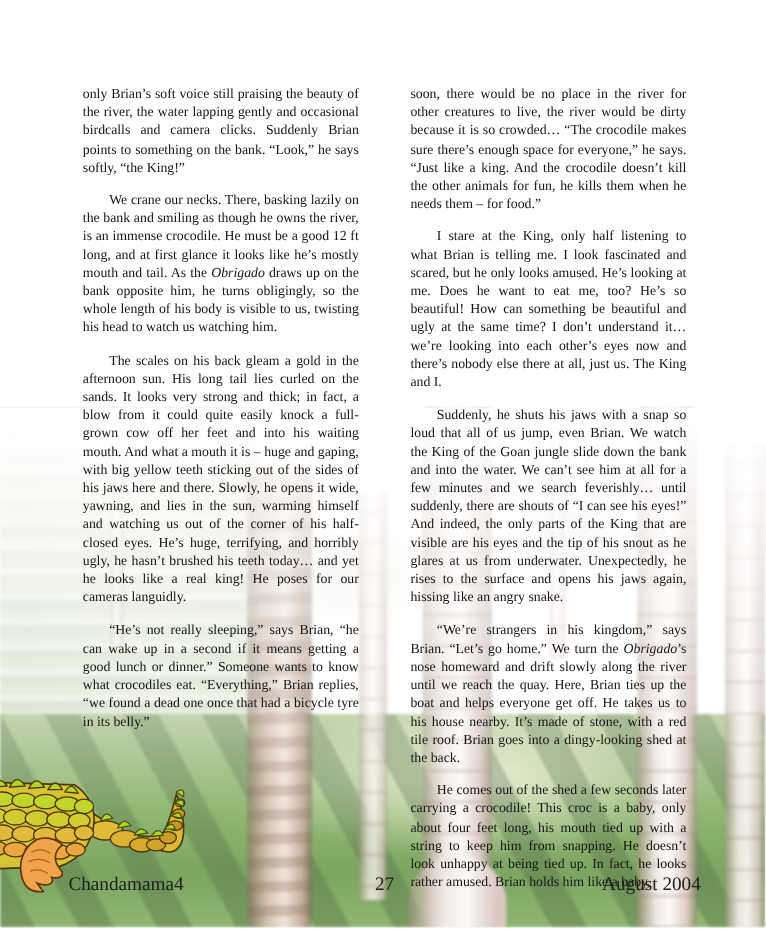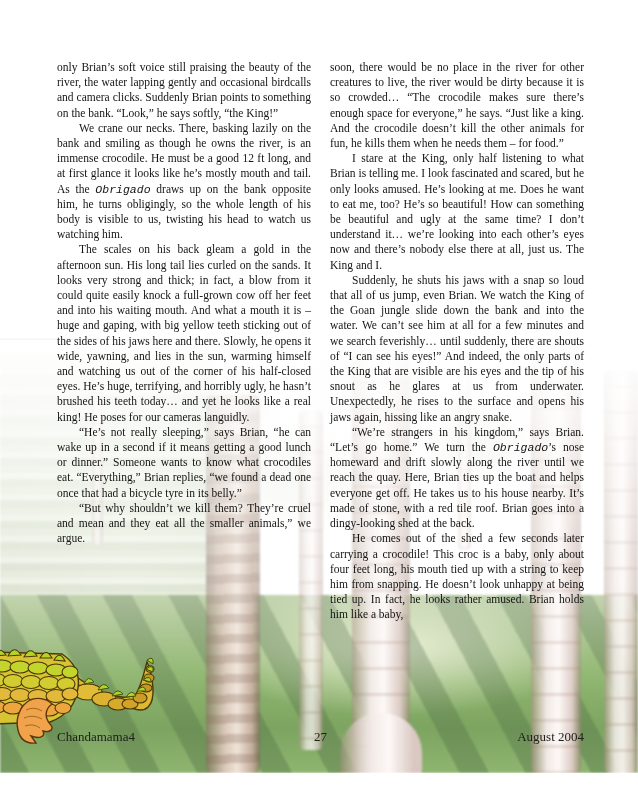--- a/index.html
+++ b/index.html
@@ -44,28 +44,28 @@
   .trunk-6{left:92px;top:15px;width:11px;height:190px;opacity:.6;}
   .trunk-7{left:458px;top:10px;width:13px;height:200px;opacity:.55;}
   
   .bg-fade{position:absolute;left:0;top:340px;width:638px;height:433px;
     background:linear-gradient(180deg,#ffffff 0%, rgba(255,255,255,.88) 12%, rgba(255,255,255,.66) 30%, rgba(255,255,255,.42) 48%, rgba(255,255,255,.22) 66%, rgba(255,255,255,.10) 82%, rgba(255,255,255,.06) 100%);}
   .bg-bottom-margin{position:absolute;left:0;top:773px;width:638px;height:12px;background:#fff;}
 
   
   .columns{position:absolute;left:57px;top:60px;width:527px;display:flex;gap:19px;z-index:3;}
   .col{width:254px;}
-  .col p{margin:0;text-align:justify;font-size:11.5px;line-height:15.2px;color:#141414;
+  .col p{margin:12px;text-align:justify;font-size:11.5px;line-height:15.2px;color:#141414;
     text-rendering:optimizeLegibility;}
   .col p.indent{text-indent:22px;}
-  .col p .italic{font-style:italic;font-family:Liberation Mono, monospace;}
+  .col p .italic{font-style:italic;}
 
   
   .footer{position:absolute;left:57px;top:729px;width:527px;display:flex;align-items:baseline;z-index:3;
-    font-size:13px;color:#20201a;}
+    font-size:16px;color:#20201a;}
   .footer .f-left{flex:1;text-align:left;}
   .footer .f-center{flex:0 0 auto;text-align:right;}
   .footer .f-right{flex:1;text-align:right;}
 
   
   .croc{position:absolute;left:0;top:644px;width:170px;height:110px;z-index:2;}
 </style>
 </head>
 <body>
 
@@ -85,21 +85,20 @@
   </div>
   <div class="bg-fade"></div>
   <div class="bg-bottom-margin"></div>
 
   <div class="columns">
     <div class="col">
         <p><span>only Brian’s soft voice still praising the beauty of the river, the water lapping gently and occasional birdcalls and camera clicks. Suddenly Brian points to something on the bank. “Look,” he says softly, “the King!”</span></p>
         <p class="indent"><span>We crane our necks. There, basking lazily on the bank and smiling as though he owns the river, is an immense crocodile. He must be a good 12 ft long, and at first glance it looks like he’s mostly mouth and tail. As the </span><span class="italic">Obrigado</span><span> draws up on the bank opposite him, he turns obligingly, so the whole length of his body is visible to us, twisting his head to watch us watching him.</span></p>
         <p class="indent"><span>The scales on his back gleam a gold in the afternoon sun. His long tail lies curled on the sands. It looks very strong and thick; in fact, a blow from it could quite easily knock a full-grown cow off her feet and into his waiting mouth. And what a mouth it is – huge and gaping, with big yellow teeth sticking out of the sides of his jaws here and there. Slowly, he opens it wide, yawning, and lies in the sun, warming himself and watching us out of the corner of his half-closed eyes. He’s huge, terrifying, and horribly ugly, he hasn’t brushed his teeth today… and yet he looks like a real king! He poses for our cameras languidly.</span></p>
         <p class="indent"><span>“He’s not really sleeping,” says Brian, “he can wake up in a second if it means getting a good lunch or dinner.” Someone wants to know what crocodiles eat. “Everything,” Brian replies, “we found a dead one once that had a bicycle tyre in its belly.”</span></p>
-        <p class="indent"><span>“But why shouldn’t we kill them? They’re cruel and mean and they eat all the smaller animals,” we argue.</span></p>
       </div>
     <div class="col">
         <p><span>soon, there would be no place in the river for other creatures to live, the river would be dirty because it is so crowded… “The crocodile makes sure there’s enough space for everyone,” he says. “Just like a king. And the crocodile doesn’t kill the other animals for fun, he kills them when he needs them – for food.”</span></p>
         <p class="indent"><span>I stare at the King, only half listening to what Brian is telling me. I look fascinated and scared, but he only looks amused. He’s looking at me. Does he want to eat me, too? He’s so beautiful! How can something be beautiful and ugly at the same time? I don’t understand it… we’re looking into each other’s eyes now and there’s nobody else there at all, just us. The King and I.</span></p>
         <p class="indent"><span>Suddenly, he shuts his jaws with a snap so loud that all of us jump, even Brian. We watch the King of the Goan jungle slide down the bank and into the water. We can’t see him at all for a few minutes and we search feverishly… until suddenly, there are shouts of “I can see his eyes!” And indeed, the only parts of the King that are visible are his eyes and the tip of his snout as he glares at us from underwater. Unexpectedly, he rises to the surface and opens his jaws again, hissing like an angry snake.</span></p>
         <p class="indent"><span>“We’re strangers in his kingdom,” says Brian. “Let’s go home.” We turn the </span><span class="italic">Obrigado</span><span>’s nose homeward and drift slowly along the river until we reach the quay. Here, Brian ties up the boat and helps everyone get off. He takes us to his house nearby. It’s made of stone, with a red tile roof. Brian goes into a dingy-looking shed at the back.</span></p>
         <p class="indent"><span>He comes out of the shed a few seconds later carrying a crocodile! This croc is a baby, only about four feet long, his mouth tied up with a string to keep him from snapping. He doesn’t look unhappy at being tied up. In fact, he looks rather amused. Brian holds him like a baby,</span></p>
       </div>
   </div>
 

